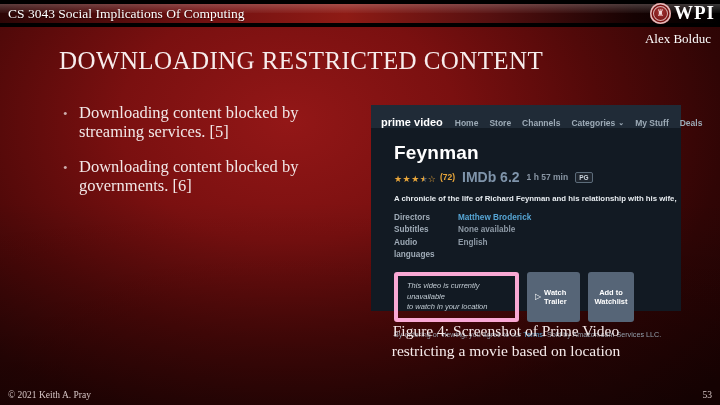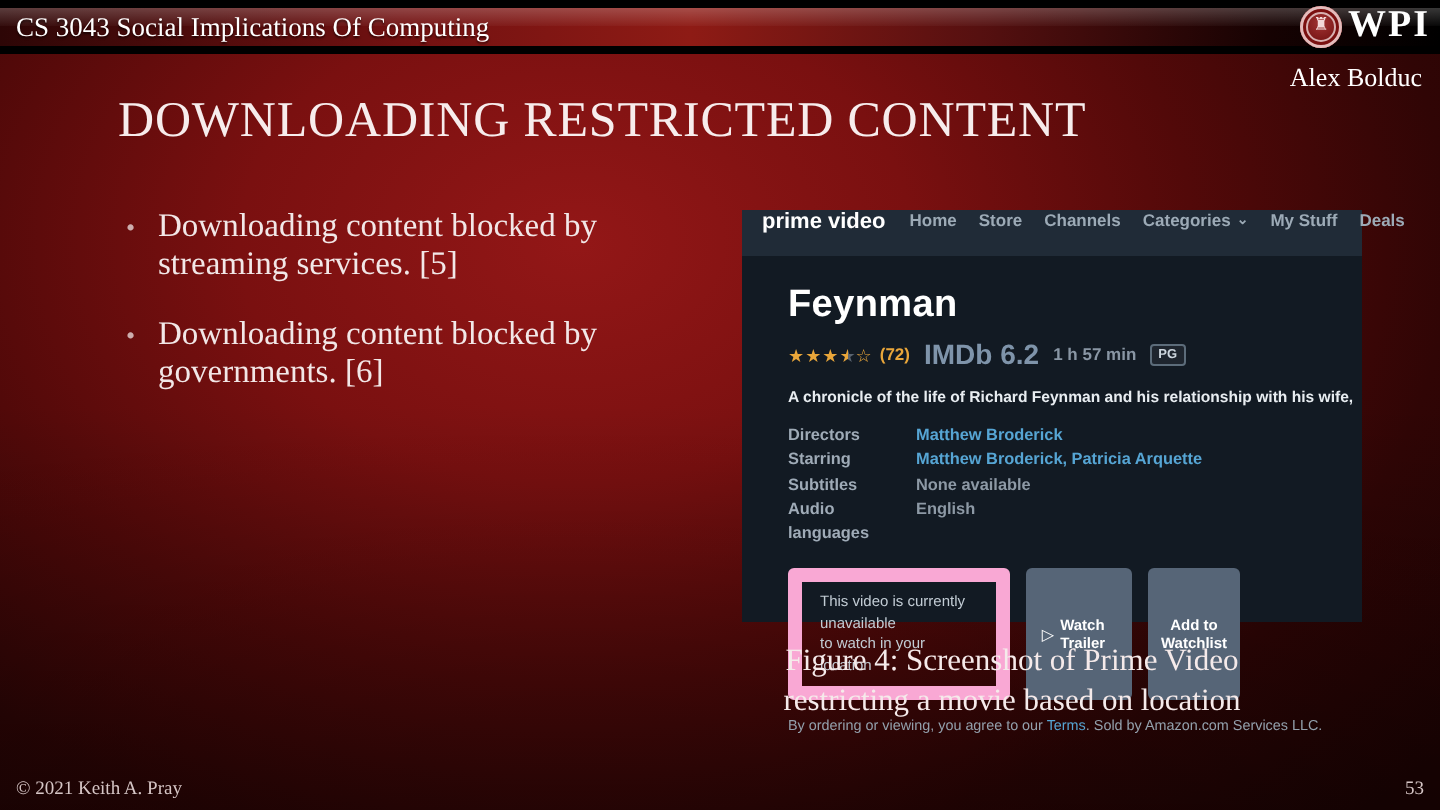--- a/index.html
+++ b/index.html
@@ -47,21 +47,21 @@
     position:relative; padding-left:17px; margin-bottom:16px;
     font-size:16.5px; line-height:19px; color:#f2e7e7;
   }
   .bullets li::before {
     content:"\2022"; position:absolute; left:1px; top:1px; font-size:13px; color:#cdaeae;
   }
 
   
   .pv { position:absolute; left:371px; top:105px; width:310px; height:206px; background:#121a23;
         font-family:"Liberation Sans", sans-serif; }
-  .pv-nav { height:23px; background:#202b37; display:flex; align-items:flex-start; padding:0 10px; }
+  .pv-nav { height:23px; background:#202b37; display:flex; align-items:flex-end; padding:0 10px; }
   .pv-logo { font-size:11px; font-weight:bold; color:#fff; margin-right:12px; white-space:nowrap; }
   .pv-nav-item { font-size:8.5px; color:#9caab6; margin-right:11px; font-weight:600; white-space:nowrap; display:flex; align-items:center; }
   .pv-chevron { font-size:7px; margin-left:3px; color:#9caab6; }
   .pv-body { padding:14px 0 0 23px; }
   .pv-title { font-size:19px; color:#ffffff; font-weight:600; letter-spacing:0.2px; }
   .pv-rating { display:flex; align-items:center; gap:4px; margin-top:4px; }
   .stars-full { color:#e9a63a; font-size:9px; letter-spacing:0.5px; }
   .star-half { font-size:9px; background:linear-gradient(90deg,#e9a63a 50%,#5a6470 50%);
                -webkit-background-clip:text; background-clip:text; color:transparent; }
   .star-empty { color:#e9a63a; font-size:9px; }
@@ -70,22 +70,22 @@
   .duration { color:#8996a4; font-size:8.5px; font-weight:600; margin-left:3px; }
   .pg-badge { border:1px solid #5c6c7a; color:#cdd6de; font-size:6.5px; padding:0 3px; border-radius:2px;
               background:rgba(255,255,255,0.05); font-weight:bold; margin-left:3px; line-height:9px; }
   .pv-desc { margin-top:8px; font-size:7.8px; color:#e8edf1; font-weight:600; white-space:nowrap; overflow:hidden; width:283px; }
   .pv-details { margin-top:9px; }
   .pv-row { display:flex; font-size:8.2px; line-height:12.3px; font-weight:600; }
   .pv-label { width:64px; color:#9fabb7; flex-shrink:0; }
   .pv-value.link { color:#56a5d4; cursor:pointer; }
   .pv-value.plain { color:#8d99a5; }
   .pv-actions { display:flex; margin-top:11px; gap:8px; align-items:stretch; }
-  .pv-unavailable { border:7px solid #f9a8d4; border-radius:3px; padding:5px 9px; font-size:7.5px;
-                    line-height:10.5px; color:#c2ccd4; width:111px; }
+  .pv-unavailable { border:4px solid #f9a8d4; border-radius:3px; padding:5px 9px; font-size:7.5px;
+                    line-height:10.5px; color:#c2ccd4; width:125px;font-style:italic; }
   .pv-btn { background:#566577; border-radius:3px; color:#fff; font-size:7.5px; font-weight:bold;
             display:flex; align-items:center; justify-content:center; text-align:center; line-height:9px; cursor:pointer; }
   .btn-trailer { width:53px; gap:3px; }
   .btn-trailer .play-icon { font-size:8px; font-family:"DejaVu Sans", sans-serif; }
   .btn-trailer .btn-label { width:28px; text-align:left; }
   .btn-watchlist { width:46px; }
   .btn-watchlist .btn-label { width:36px; }
   .pv-legal { margin-top:8px; font-size:7.2px; color:#93a0ac; white-space:nowrap; }
   .pv-legal .link { color:#56a5d4; cursor:pointer; }
 
@@ -142,24 +142,20 @@
         <span class="duration">1 h 57 min</span>
         <span class="pg-badge">PG</span>
       </div>
       <div class="pv-desc">A chronicle of the life of Richard Feynman and his relationship with his wife, Arline.</div>
       <div class="pv-details">
         <div class="pv-row">
           <span class="pv-label">Directors</span>
           <span class="pv-value link">Matthew Broderick</span>
         </div>
         <div class="pv-row">
-          <span class="pv-label">Starring</span>
-          <span class="pv-value link">Matthew Broderick, Patricia Arquette</span>
-        </div>
-        <div class="pv-row">
           <span class="pv-label">Subtitles</span>
           <span class="pv-value plain">None available</span>
         </div>
         <div class="pv-row">
           <span class="pv-label">Audio languages</span>
           <span class="pv-value plain">English</span>
         </div>
       </div>
       <div class="pv-actions">
         <div class="pv-unavailable">

